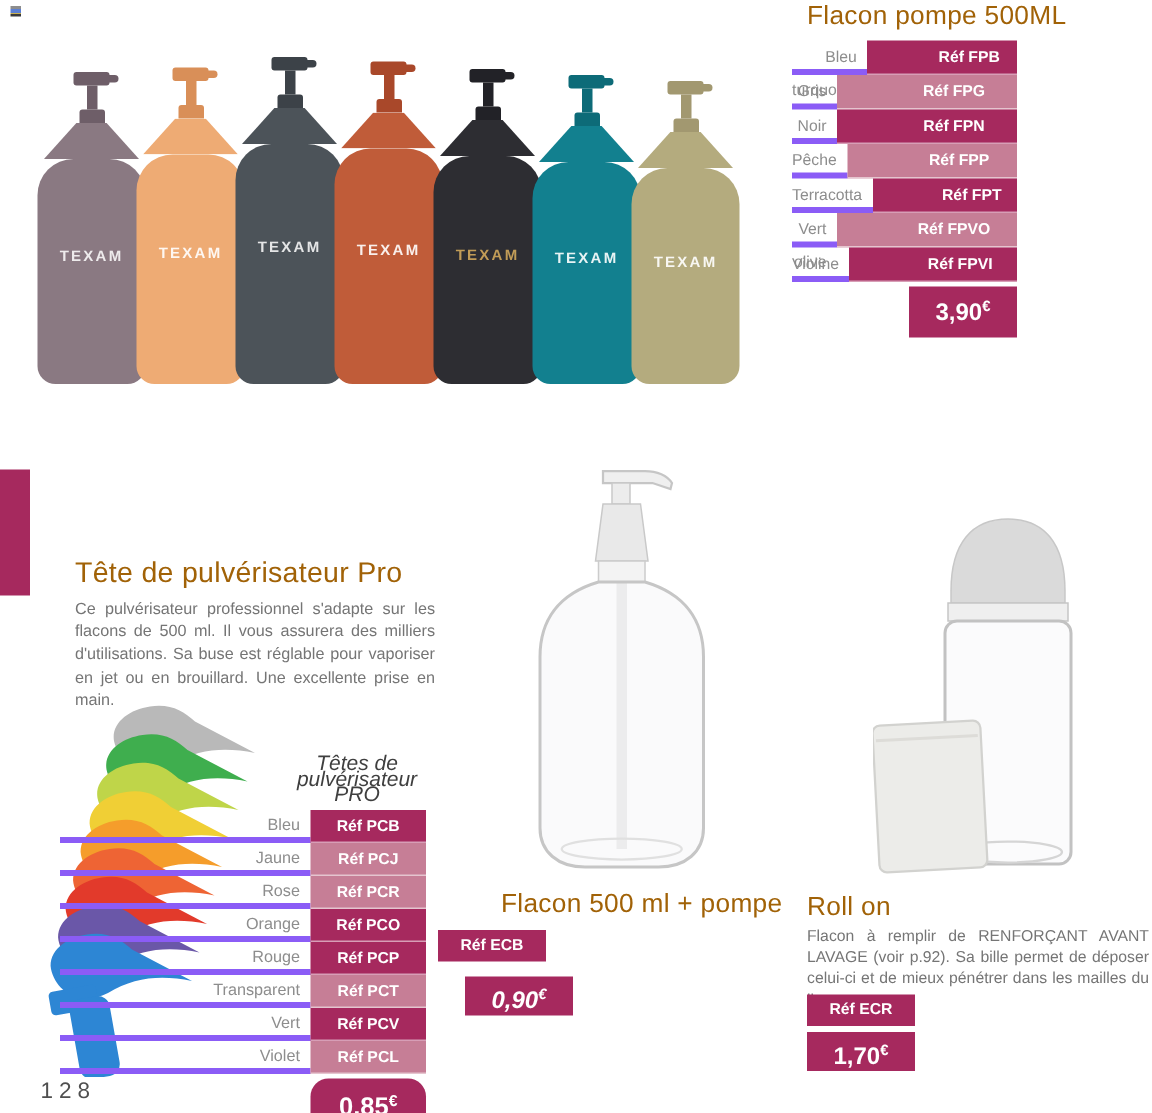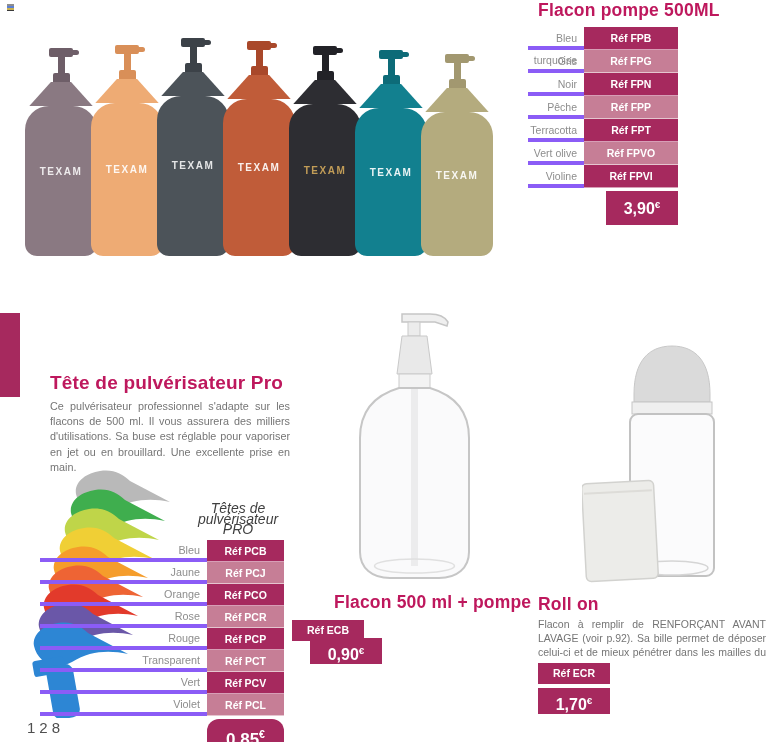--- a/index.html
+++ b/index.html
@@ -1,21 +1,21 @@
 <!DOCTYPE html>
 <html style="--accent_dark: #a6295e; --accent_light: #c67e96;"><head>
 <meta charset="utf-8">
 <style>
   html,body{margin:0;padding:0;background:#fff;}
   .catalog{position:relative;width:768px;height:742px;background:#ffffff;
     font-family:"Liberation Sans",sans-serif;overflow:hidden;}
   .abs{position:absolute;}
 
   
-  .h1{font-weight:bold;font-size:17.5px;color:#be185d;letter-spacing:.2px;}
+  .h1{font-weight:normal;font-size:17.5px;color:#a16207;letter-spacing:.2px;}
   .body-text{font-size:10.8px;color:#757575;text-align:justify;line-height:15.2px;}
 
   
   .accent-bar{left:0;top:313px;width:20px;height:84px;background:var(--accent_dark);}
   .tiny-glyph{left:7px;top:4px;width:7px;height:7px;
     background:linear-gradient(#8d8d8d 0 30%,#5b7fd4 30% 62%,#c9b04f 62% 80%,#3a3a3a 80% 100%);}
 
   
   .bottles{left:25px;top:36px;width:490px;height:220px;display:flex;align-items:flex-end;}
   .bottle{position:relative;width:72px;margin-right:-6px;display:flex;flex-direction:column;align-items:center;}
@@ -37,21 +37,21 @@
     box-shadow:inset 0 -1px 0 rgba(255,255,255,.55);}
   .tone-dark{background:var(--accent_dark);}
   .tone-light{background:var(--accent_light);}
   .price-line{display:flex;justify-content:flex-end;margin-top:3px;}
   .price-box{background:var(--accent_dark);color:#fff;font-weight:bold;text-align:center;}
   sup{font-size:.62em;}
 
   #fp-table{left:528px;top:27px;width:150px;}
   #fp-table .prow{height:23px;}
   #fp-table .plabel{line-height:22px;}
-  #fp-table .pref{width:94px;line-height:23px;}
+  #fp-table .pref{width:84px;line-height:23px;padding-left:36px;}
   #fp-table .price-box{width:72px;height:34px;line-height:27px;font-size:16px;}
 
   #pc-table{left:40px;top:464px;width:244px;z-index:3;}
   .tcap{margin-left:auto;width:92px;text-align:center;font-size:14px;font-style:italic;
     color:#3f3f3f;line-height:10.5px;margin-bottom:5px;margin-top:39px;}
   #pc-table .prow{height:22px;}
   #pc-table .plabel{line-height:21px;font-size:10.8px;}
   #pc-table .pref{width:77px;line-height:22px;}
   #pc-table .price-box{width:77px;height:48px;line-height:31px;font-size:17px;border-radius:12px;}
 
@@ -220,26 +220,26 @@
     <div class="tcap">Têtes de pulvérisateur PRO</div>
     <div class="prow">
       <span class="plabel">Bleu</span>
       <span class="pref tone-dark">Réf PCB</span>
     </div>
     <div class="prow">
       <span class="plabel">Jaune</span>
       <span class="pref tone-light">Réf PCJ</span>
     </div>
     <div class="prow">
+      <span class="plabel">Rose</span>
+      <span class="pref tone-light">Réf PCR</span>
+    </div>
+    <div class="prow">
       <span class="plabel">Orange</span>
       <span class="pref tone-dark">Réf PCO</span>
-    </div>
-    <div class="prow">
-      <span class="plabel">Rose</span>
-      <span class="pref tone-light">Réf PCR</span>
     </div>
     <div class="prow">
       <span class="plabel">Rouge</span>
       <span class="pref tone-dark">Réf PCP</span>
     </div>
     <div class="prow">
       <span class="plabel">Transparent</span>
       <span class="pref tone-light">Réf PCT</span>
     </div>
     <div class="prow">
@@ -260,21 +260,21 @@
     <rect x="56" y="22" width="12" height="14" fill="#ececec" stroke="#c9c9c9"></rect>
     <path d="M50,36 L75,36 L80,74 L45,74 Z" fill="#e9e9e9" stroke="#c9c9c9"></path>
     <rect x="47" y="74" width="31" height="14" fill="#f3f3f3" stroke="#cccccc"></rect>
     <rect x="59" y="88" width="7" height="178" fill="#d9d9d9" opacity="0.8"></rect>
     <path d="M47,88 C20,96 8,114 8,138 L8,252 C8,268 20,278 38,278 L87,278 C105,278 117,268 117,252 L117,138 C117,114 105,96 78,88 Z" fill="rgba(246,246,248,0.55)" stroke="#c6c6c6" stroke-width="2"></path>
     <ellipse cx="62.5" cy="266" rx="40" ry="7" fill="none" stroke="#e0e0e0" stroke-width="1.5"></ellipse>
   </svg>
 
   <div class="abs h1" style="left:310px;top:592px;margin-left:24px;">Flacon 500 ml + pompe</div>
   <div class="abs badge" style="left:292px;top:620px;">Réf ECB</div>
-  <div class="abs badge-price" style="left:310px;top:636px;"><span>0,90</span><sup>€</sup></div>
+  <div class="abs badge-price" style="left:310px;top:649px;font-style:italic;"><span>0,90</span><sup>€</sup></div>
 
   <svg class="abs rollon-art" width="150" height="258" viewBox="0 0 150 258">
     <path d="M52,62 C52,30 66,14 90,14 C114,14 128,30 128,62 L128,70 L52,70 Z" fill="#d6d6d6" opacity="0.9" stroke="#c2c2c2"></path>
     <rect x="50" y="70" width="80" height="12" fill="#efefef" stroke="#c6c6c6"></rect>
     <rect x="48" y="82" width="84" height="162" rx="8" fill="rgba(248,248,250,0.6)" stroke="#c2c2c2" stroke-width="2"></rect>
     <ellipse cx="90" cy="236" rx="36" ry="7" fill="none" stroke="#d5d5d5" stroke-width="1.5"></ellipse>
     <g transform="rotate(-3 38 200)">
       <rect x="2" y="150" width="72" height="98" rx="5" fill="#ecece9" stroke="#d2d2cf" stroke-width="1.5"></rect>
       <line x1="4" y1="160" x2="72" y2="160" stroke="#dddcd8" stroke-width="2"></line>
     </g>

